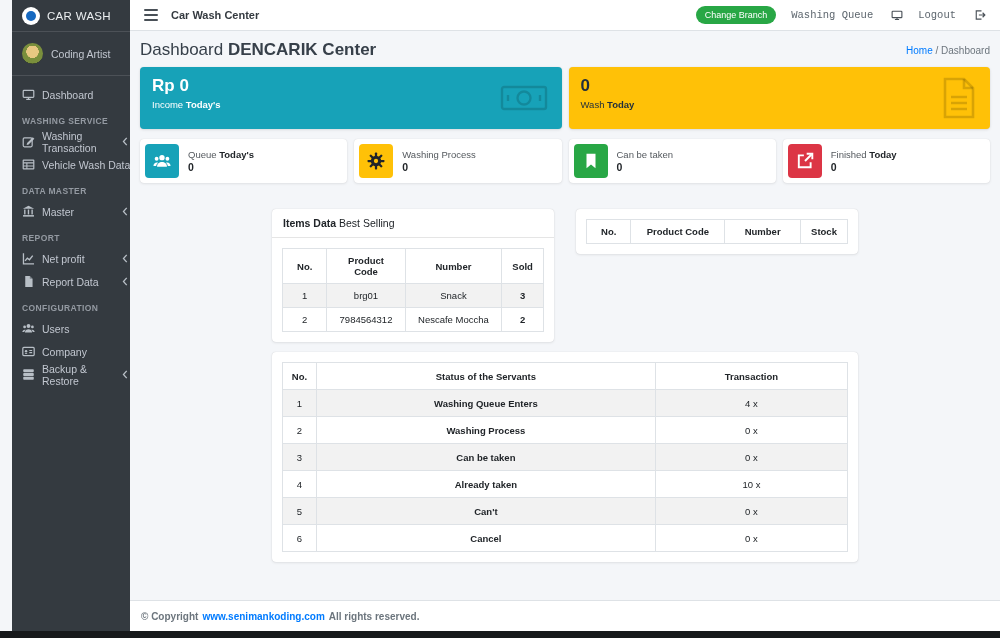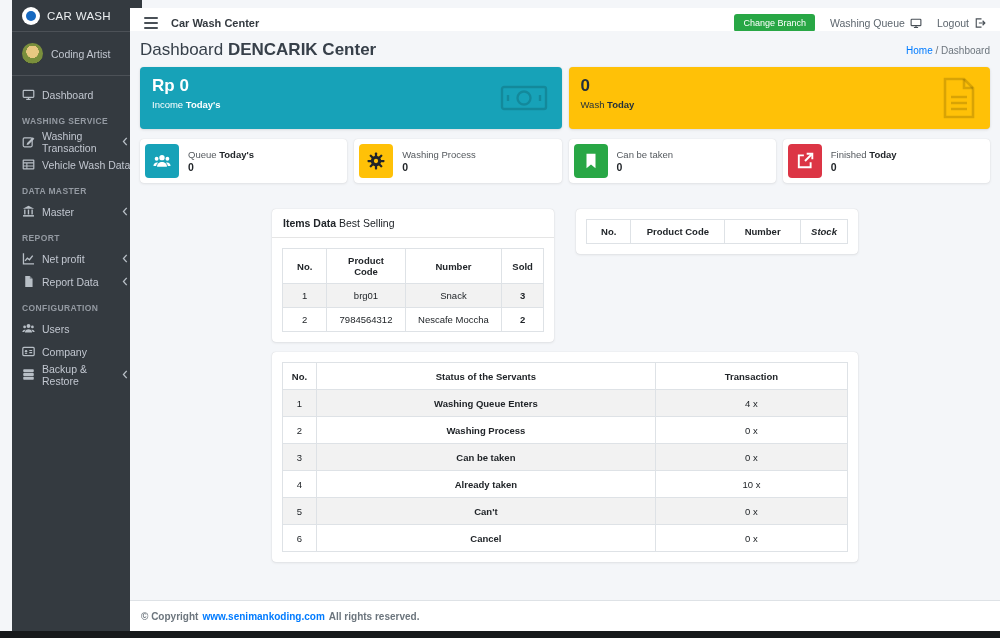--- a/index.html
+++ b/index.html
@@ -20,27 +20,27 @@
   .user-name { font-size:10.5px; color:#c2c7d0; }
   .nav { padding-top:7px; }
   .nav-item { display:flex; align-items:center; gap:7px; height:23px; padding:0 10px; font-size:10.5px; color:#c2c7d0; cursor:pointer; }
   .nav-item svg { flex:0 0 13px; }
   .nav-header { font-size:8.5px; font-weight:700; letter-spacing:.4px; color:#949aa2; padding:10px 10px 4px; }
   .chev { margin-left:auto; }
   .si { width:13px; height:13px; color:#b8bfc6; }
 
   
   .navbar { position:absolute; left:130px; top:0; width:870px; height:31px; background:#fff; border-bottom:1px solid #dee2e6;
-            display:flex; align-items:center;margin-top:8px; }
+            display:flex; align-items:center; }
   .hamburger { margin-left:14px; width:14px; height:12px; display:flex; flex-direction:column; justify-content:space-between; cursor:pointer; }
   .hamburger span { display:block; height:1.7px; background:#495057; border-radius:1px; }
   .navbar-title { margin-left:13px; font-size:11px; font-weight:700; color:#343a40; }
   .navbar-right { margin-left:auto; display:flex; align-items:center; gap:15px; padding-right:14px; }
-  .btn-green { background:#28a745; color:#fff; font-size:9px; font-weight:400; border:none; border-radius:3px; padding:4px 9px; cursor:pointer; }
-  .nav-link { font-size:10.5px; color:#5d666e; display:flex; align-items:center; gap:5px; cursor:pointer; }
+  .btn-green { background:#28a745; color:#fff; font-size:9px; font-weight:400; border:none; border-radius:9px; padding:4px 9px; cursor:pointer; }
+  .nav-link { font-size:10.5px; color:#5d666e; display:flex; align-items:center; gap:18px; cursor:pointer;font-family:Liberation Mono, monospace; }
   .nav-link svg { width:12px; height:12px; color:#495057; }
 
   
   .content { position:absolute; left:130px; top:31px; width:870px; height:569px; background:#f4f6f9; }
   .content-header { display:flex; align-items:center; justify-content:space-between; padding:9px 10px 7px; }
   .page-title { font-size:17px; color:#37404a; font-weight:400; }
   .page-title b { font-weight:700; }
   .breadcrumb { font-size:10px; color:#6c757d; }
   .breadcrumb .home { color:#007bff; cursor:pointer; }
 
@@ -80,21 +80,21 @@
   table { width:100%; border-collapse:collapse; font-size:9.5px; color:#212529; }
   th, td { border:1px solid #dee2e6; padding:6px 8px; text-align:center; }
   thead th { font-weight:700; }
   tbody tr:nth-child(odd) { background:rgba(0,0,0,.05); }
   .t-bold { font-weight:700; }
   .svc td, .svc th { padding:7.5px 8px; }
   .svc .c-no { width:6%; }
   .svc .c-status { width:60%; }
   .svc .c-trx { width:34%; text-align:center; }
   .itm .c0 { width:17%; } .itm .c1 { width:30%; } .itm .c2 { width:37%; } .itm .c3 { width:16%; }
-  .stk .c0 { width:17%; } .stk .c1 { width:36%; } .stk .c2 { width:29%; } .stk .c3 { width:18%;font-style:italic; }
+  .stk .c0 { width:17%; } .stk .c1 { width:36%; } .stk .c2 { width:29%; } .stk .c3 { width:18%; }
 
   
   .footer { position:absolute; left:130px; top:600px; width:870px; height:31px; background:#fff; border-top:1px solid #dee2e6;
             display:flex; align-items:center; padding-left:11px; font-size:10px; font-weight:700; color:#6c757d; gap:4px; }
   .footer .link { color:#007bff; cursor:pointer; }
   .bottom-strip { position:absolute; left:0; top:631px; width:1000px; height:7px; background:#17191b; }
 </style>
 </head>
 <body>
 

